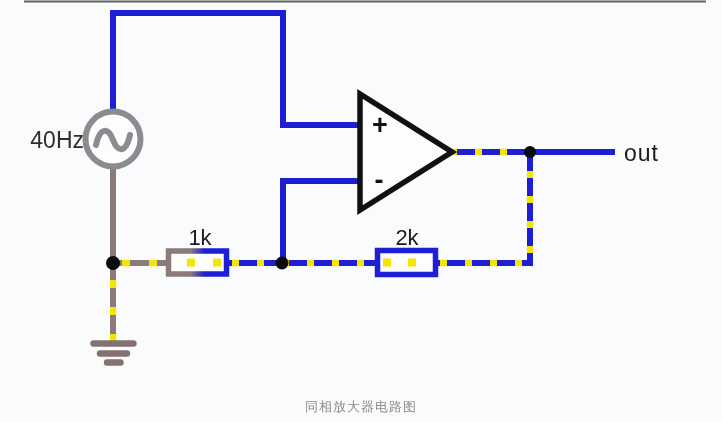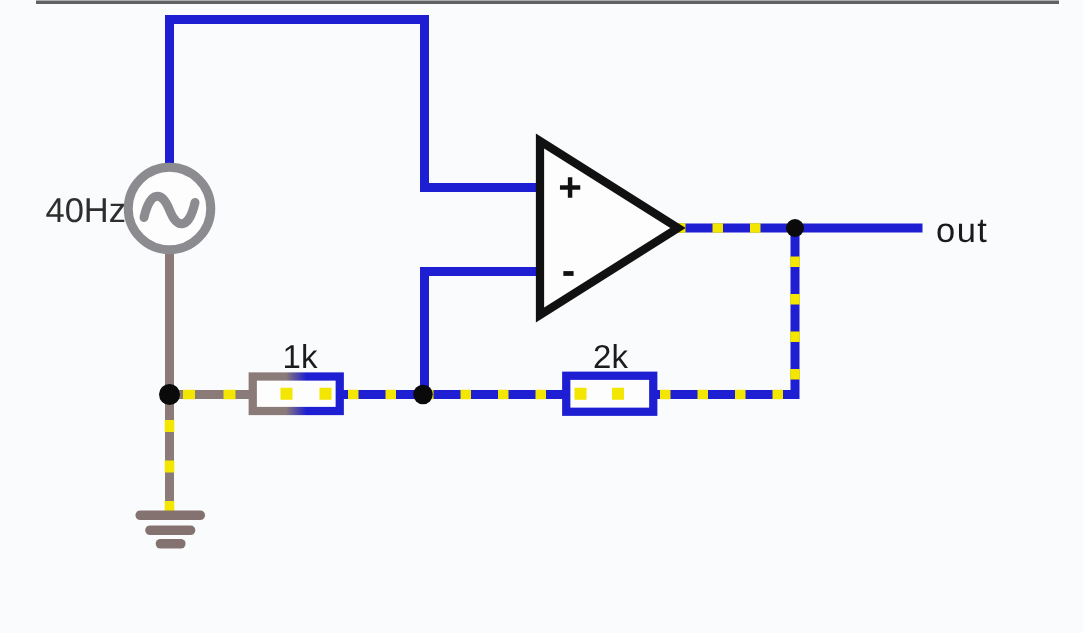--- a/index.html
+++ b/index.html
@@ -85,13 +85,14 @@
     <text class="lbl-sign" x="380" y="134" text-anchor="middle">+</text>
     <text class="lbl-sign" x="379" y="189" text-anchor="middle">-</text>
 
     <circle class="junction" cx="113" cy="263" r="7"></circle>
     <circle class="junction" cx="282" cy="263" r="6.5"></circle>
     <circle class="junction" cx="530" cy="152" r="6"></circle>
 
     <text class="lbl-out" x="624" y="161" text-anchor="start">out</text>
   </svg>
 
+  <div class="caption">同相放大器电路图</div>
 </div>
 
 </body></html>

